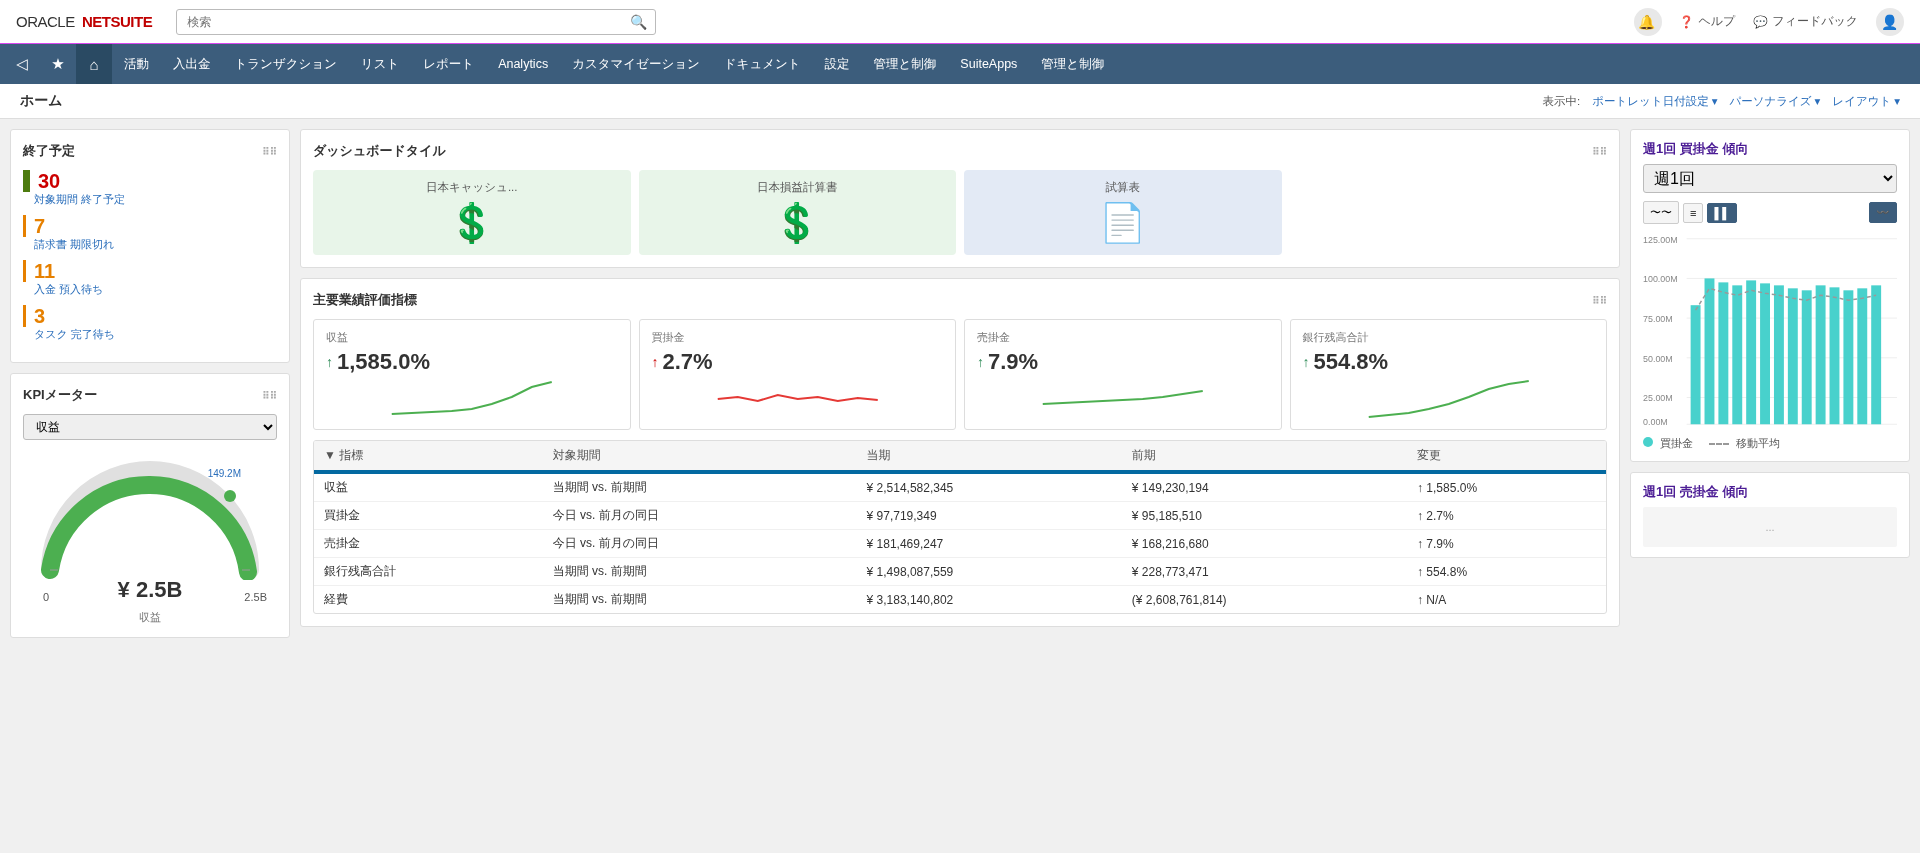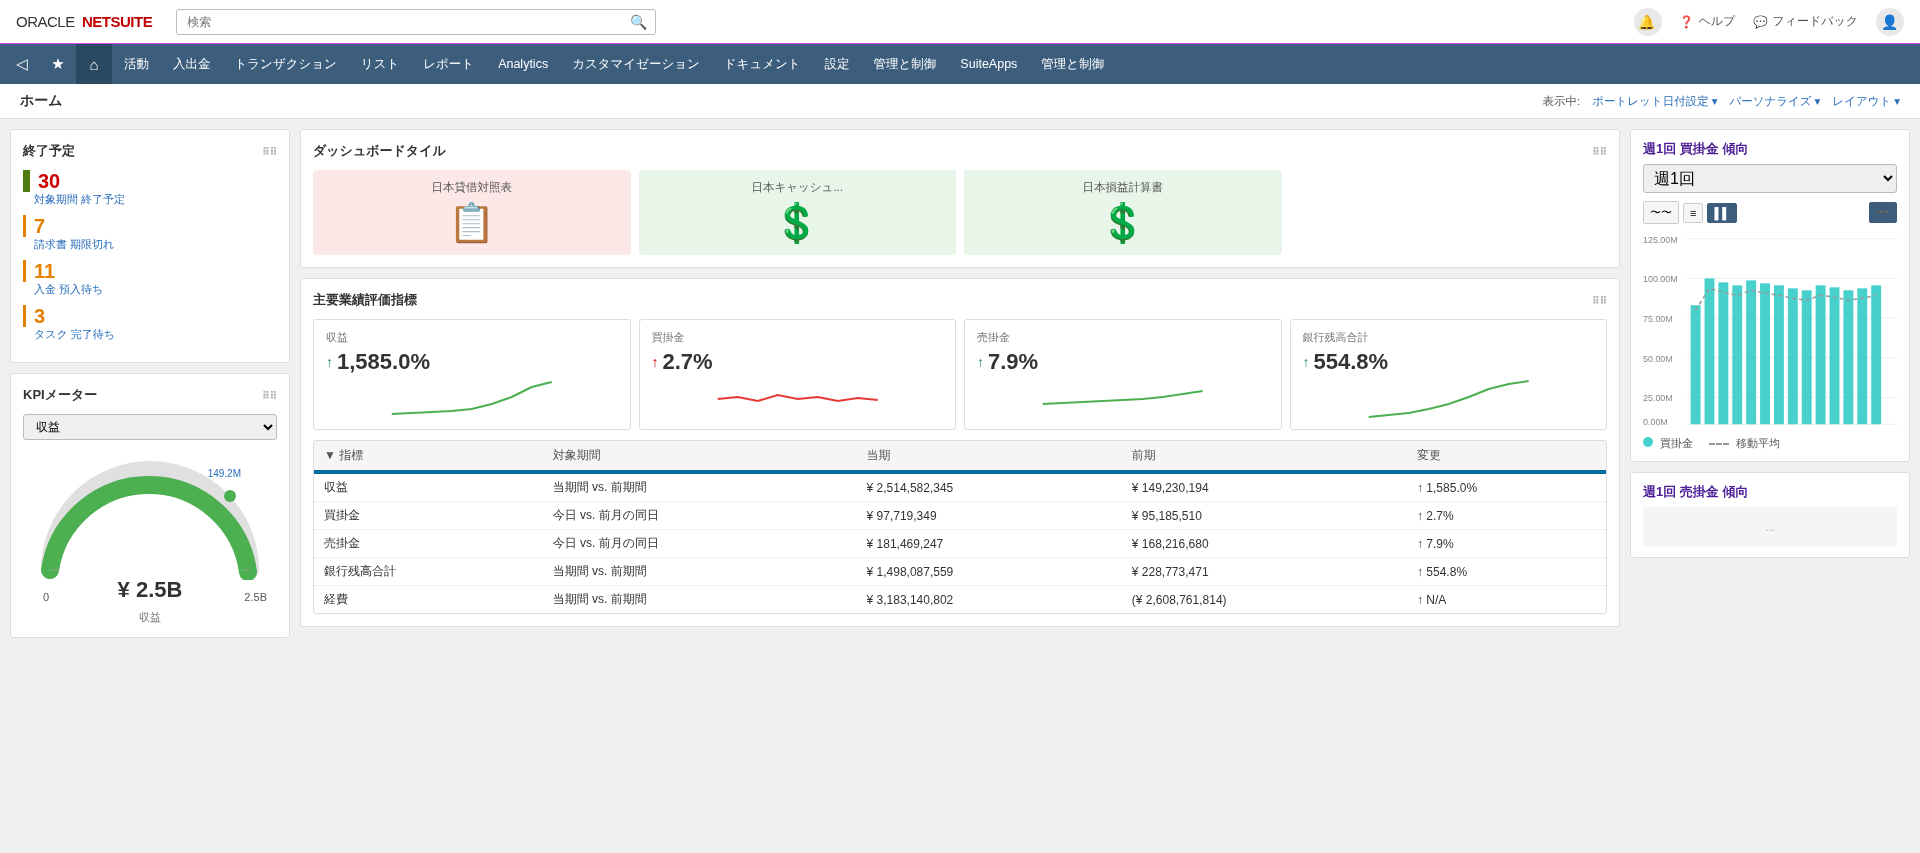--- a/index.html
+++ b/index.html
@@ -456,31 +456,31 @@
   </div>
 
   <div class="center-panel">
 
     <div class="card">
       <div class="card-title">
         <span>ダッシュボードタイル</span>
         <span class="drag-handle">⠿⠿</span>
       </div>
       <div class="tiles-grid">
-        <div class="tile pink">
-          <span class="tile-label">日本貸借対照表</span>
-          <span class="tile-icon">📋</span>
-        </div>
         <div class="tile green">
           <span class="tile-label">日本キャッシュ...</span>
           <span class="tile-icon" style="color:#2e7d32;">💲</span>
         </div>
         <div class="tile green">
           <span class="tile-label">日本損益計算書</span>
           <span class="tile-icon" style="color:#2e7d32;">💲</span>
+        </div>
+        <div class="tile blue">
+          <span class="tile-label">試算表</span>
+          <span class="tile-icon">📄</span>
         </div>
       </div>
     </div>
 
     <div class="card kpi-section">
       <div class="card-title">
         <span>主要業績評価指標</span>
         <span class="drag-handle">⠿⠿</span>
       </div>
 

